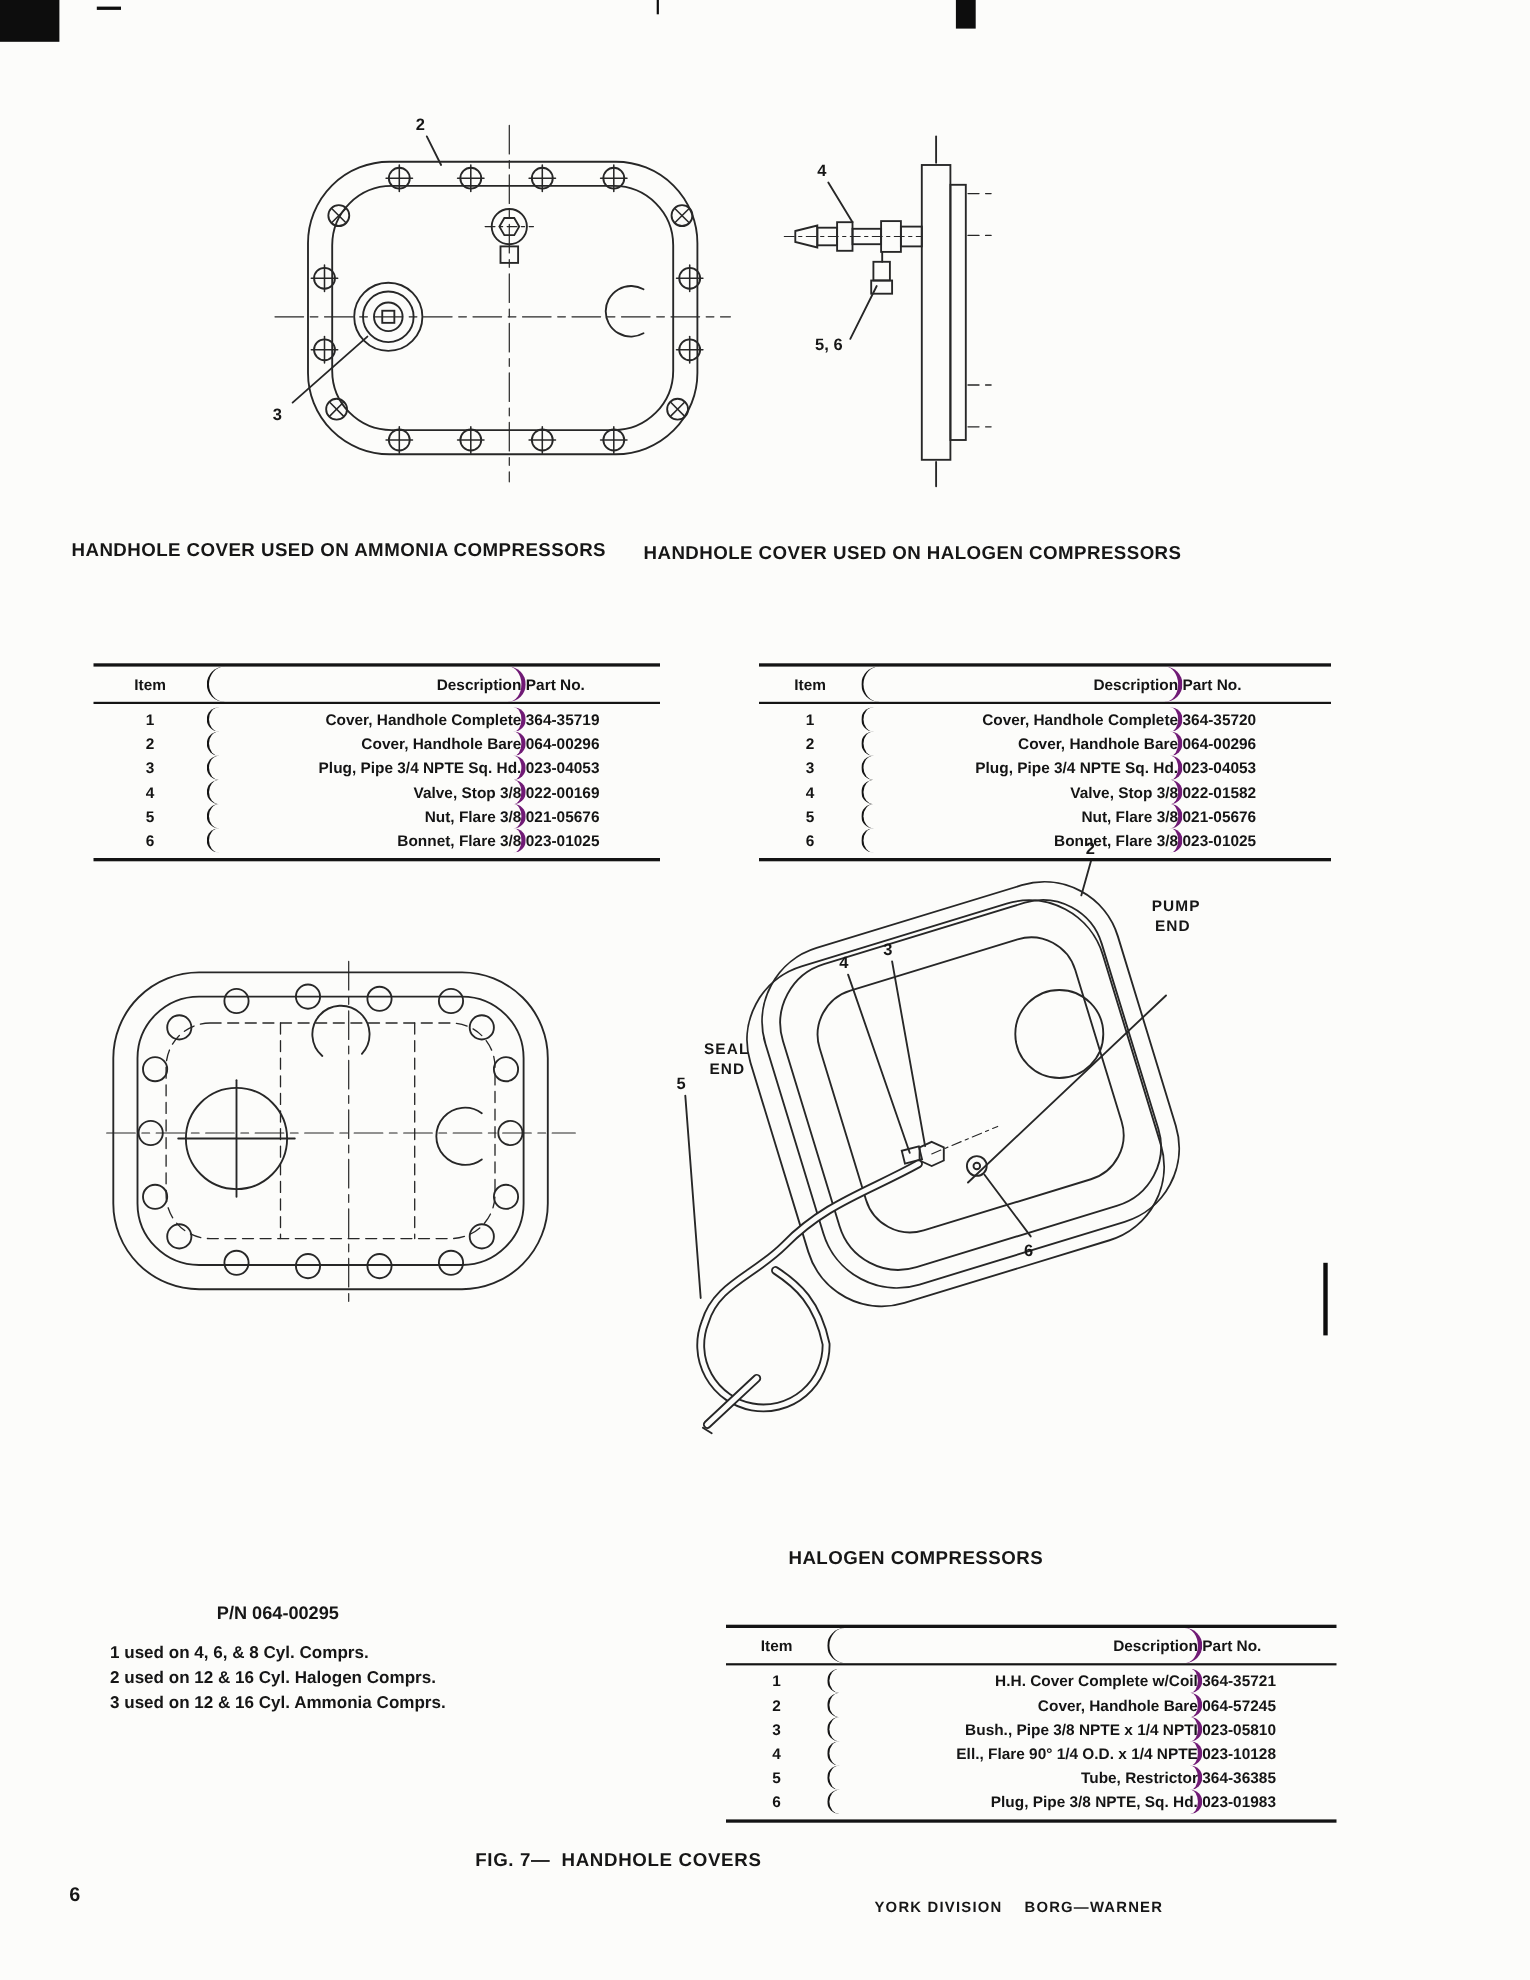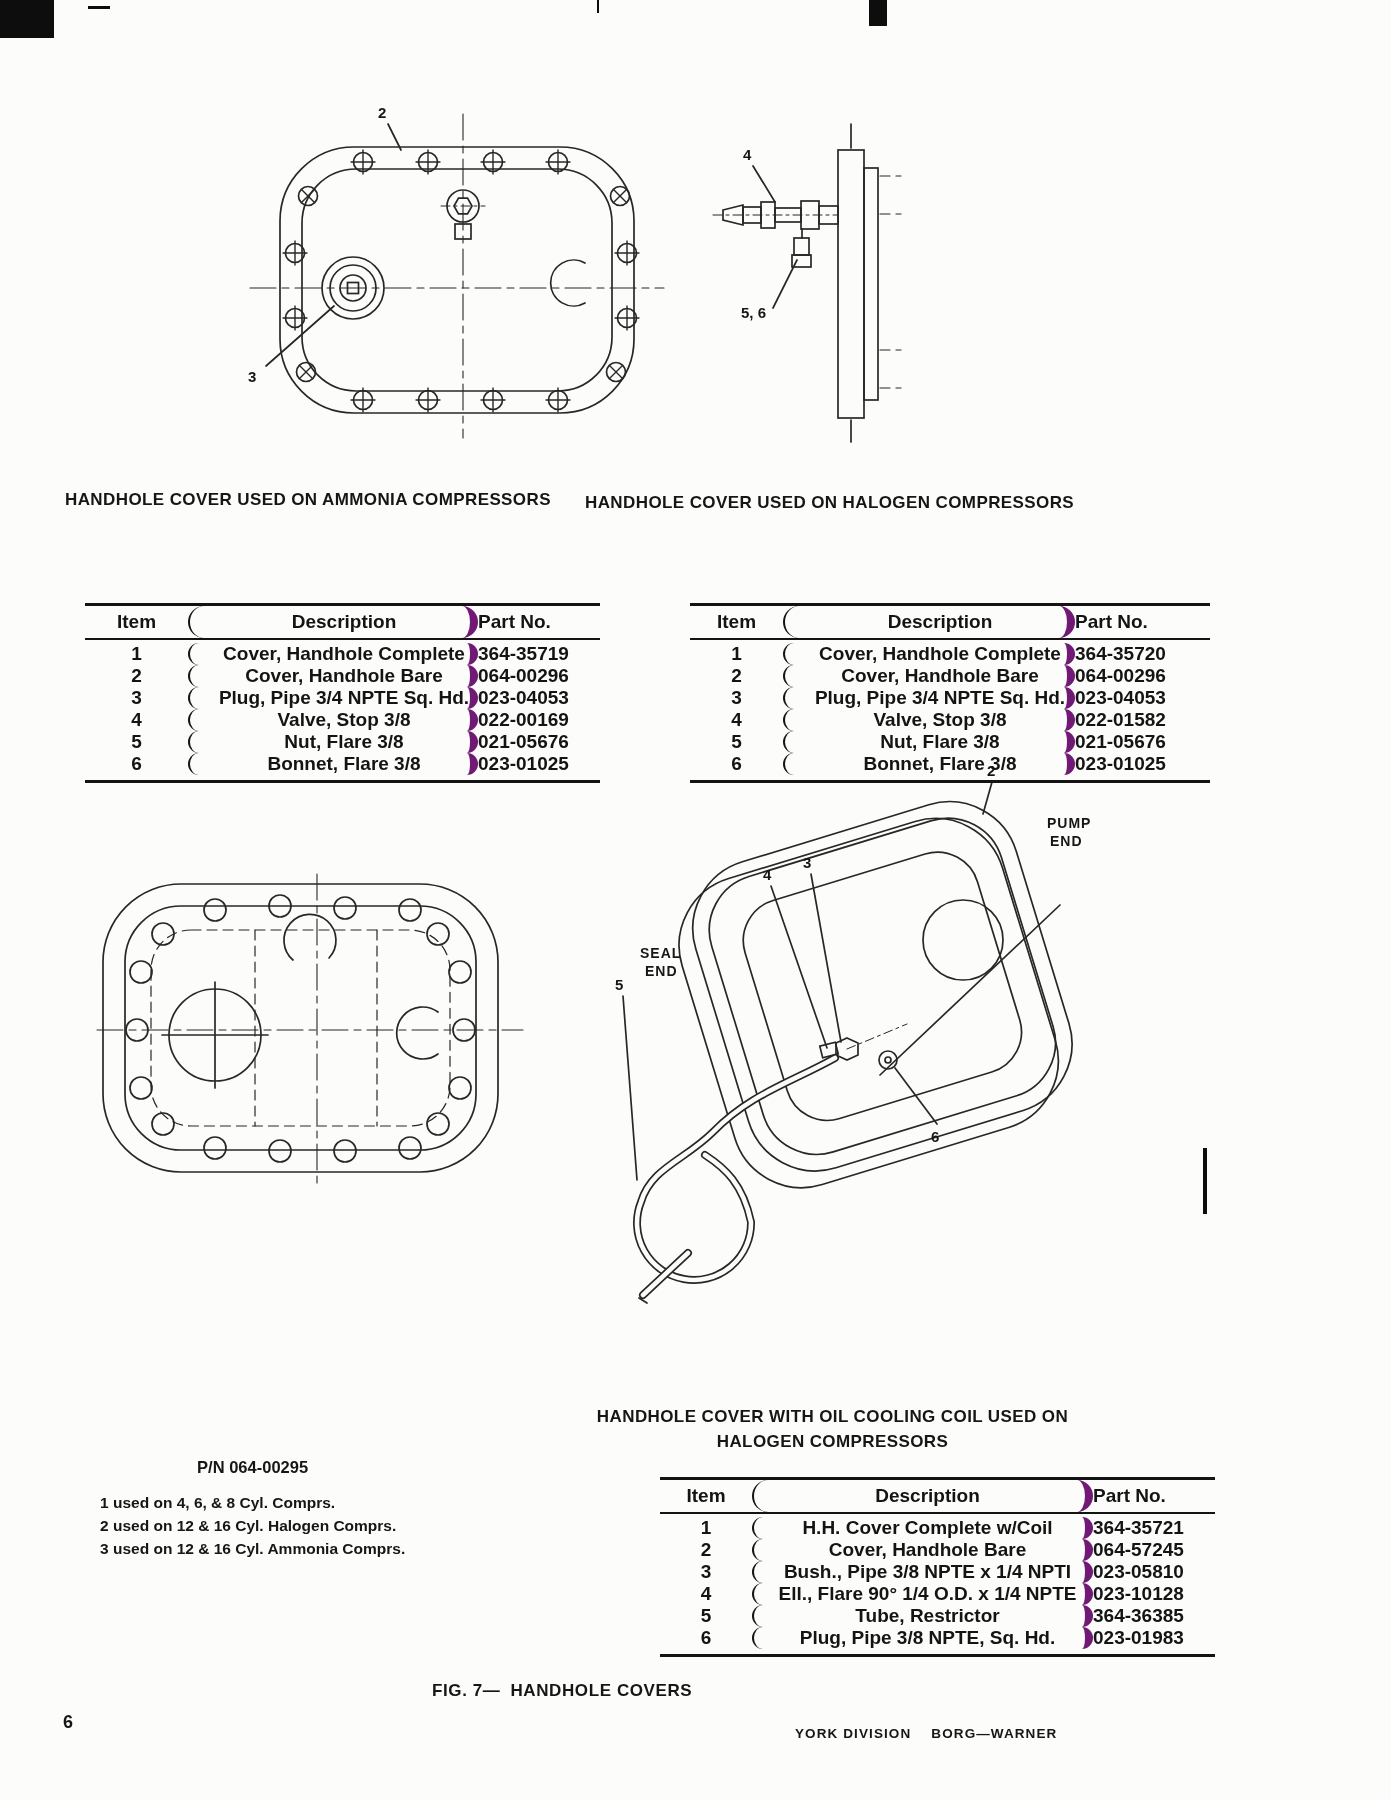--- a/index.html
+++ b/index.html
@@ -33,33 +33,33 @@
   .dwgC{left:95px;top:872px;width:430px;height:315px;}
   .dwgD{left:585px;top:752px;width:575px;height:565px;}
 
   
   .tbl-title{position:absolute;font-weight:700;font-size:17px;letter-spacing:.4px;white-space:nowrap;}
   .title-ammonia{left:65px;top:490px;}
   .title-halogen{left:585px;top:493px;}
   .title-oil{left:585px;top:1404px;width:495px;text-align:center;line-height:25px;}
 
   
-  .ptable{position:absolute;font-weight:700;font-size:19px;color:#141414;}
+  .ptable{position:absolute;font-weight:700;font-size:14px;color:#141414;}
   .t-ammonia{left:85px;top:603px;--w1:103px;--w2:290px;--w3:122px;--descpad:28px;}
   .t-halogen{left:690px;top:603px;--w1:93px;--w2:292px;--w3:135px;--descpad:28px;}
   .t-oil{left:660px;top:1477px;--w1:92px;--w2:341px;--w3:122px;--descpad:16px;}
   .thead{display:flex;border-top:3px solid #141414;border-bottom:2px solid #141414;}
   .thead .cell{line-height:32px;height:32px;}
   .tbody{border-bottom:3px solid #141414;padding:3px 0 5px 0;}
   .trow{display:flex;}
   .trow .cell{line-height:22px;height:22px;}
   .cell{box-sizing:border-box;white-space:nowrap;}
   .c-item{width:var(--w1);text-align:center;}
-  .c-desc{width:var(--w2);border-left:2px solid #141414;border-right:8px solid #701a75;
-          text-align:center;padding-left:var(--descpad);border-radius:16px;}
+  .c-desc{width:var(--w2);border-left:2px solid #141414;border-right:4px solid #701a75;
+          text-align:right;padding-left:var(--descpad);border-radius:16px;}
   .c-part{width:var(--w3);text-align:left;}
 
   
   .notes{position:absolute;left:100px;top:1458px;font-weight:700;}
   .note-pn{font-size:16.5px;margin-bottom:14px;text-align:center;}
   .note-line{font-size:15.5px;line-height:23px;}
 
   
   .fig-caption{position:absolute;left:432px;top:1681px;font-size:17px;font-weight:700;letter-spacing:.6px;white-space:nowrap;}
   .fig-caption .fig-label{margin-right:10px;text-align:center;}
@@ -226,21 +226,20 @@
     <text x="178" y="128">4</text>
     <text class="sm" x="55" y="206">SEAL</text>
     <text class="sm" x="60" y="224">END</text>
     <text x="30" y="238">5</text>
     <text x="346" y="390">6</text>
   </svg>
 
   <div class="tbl-title title-ammonia">HANDHOLE COVER USED ON AMMONIA COMPRESSORS</div>
   <div class="tbl-title title-halogen">HANDHOLE COVER USED ON HALOGEN COMPRESSORS</div>
   <div class="tbl-title title-oil">
-    <div>HANDHOLE COVER WITH OIL COOLING COIL USED ON</div>
     <div>HALOGEN COMPRESSORS</div>
   </div>
 
   <div class="ptable t-ammonia">
     <div class="thead">
       <div class="cell c-item">Item</div>
       <div class="cell c-desc">Description</div>
       <div class="cell c-part">Part No.</div>
     </div>
     <div class="tbody">

